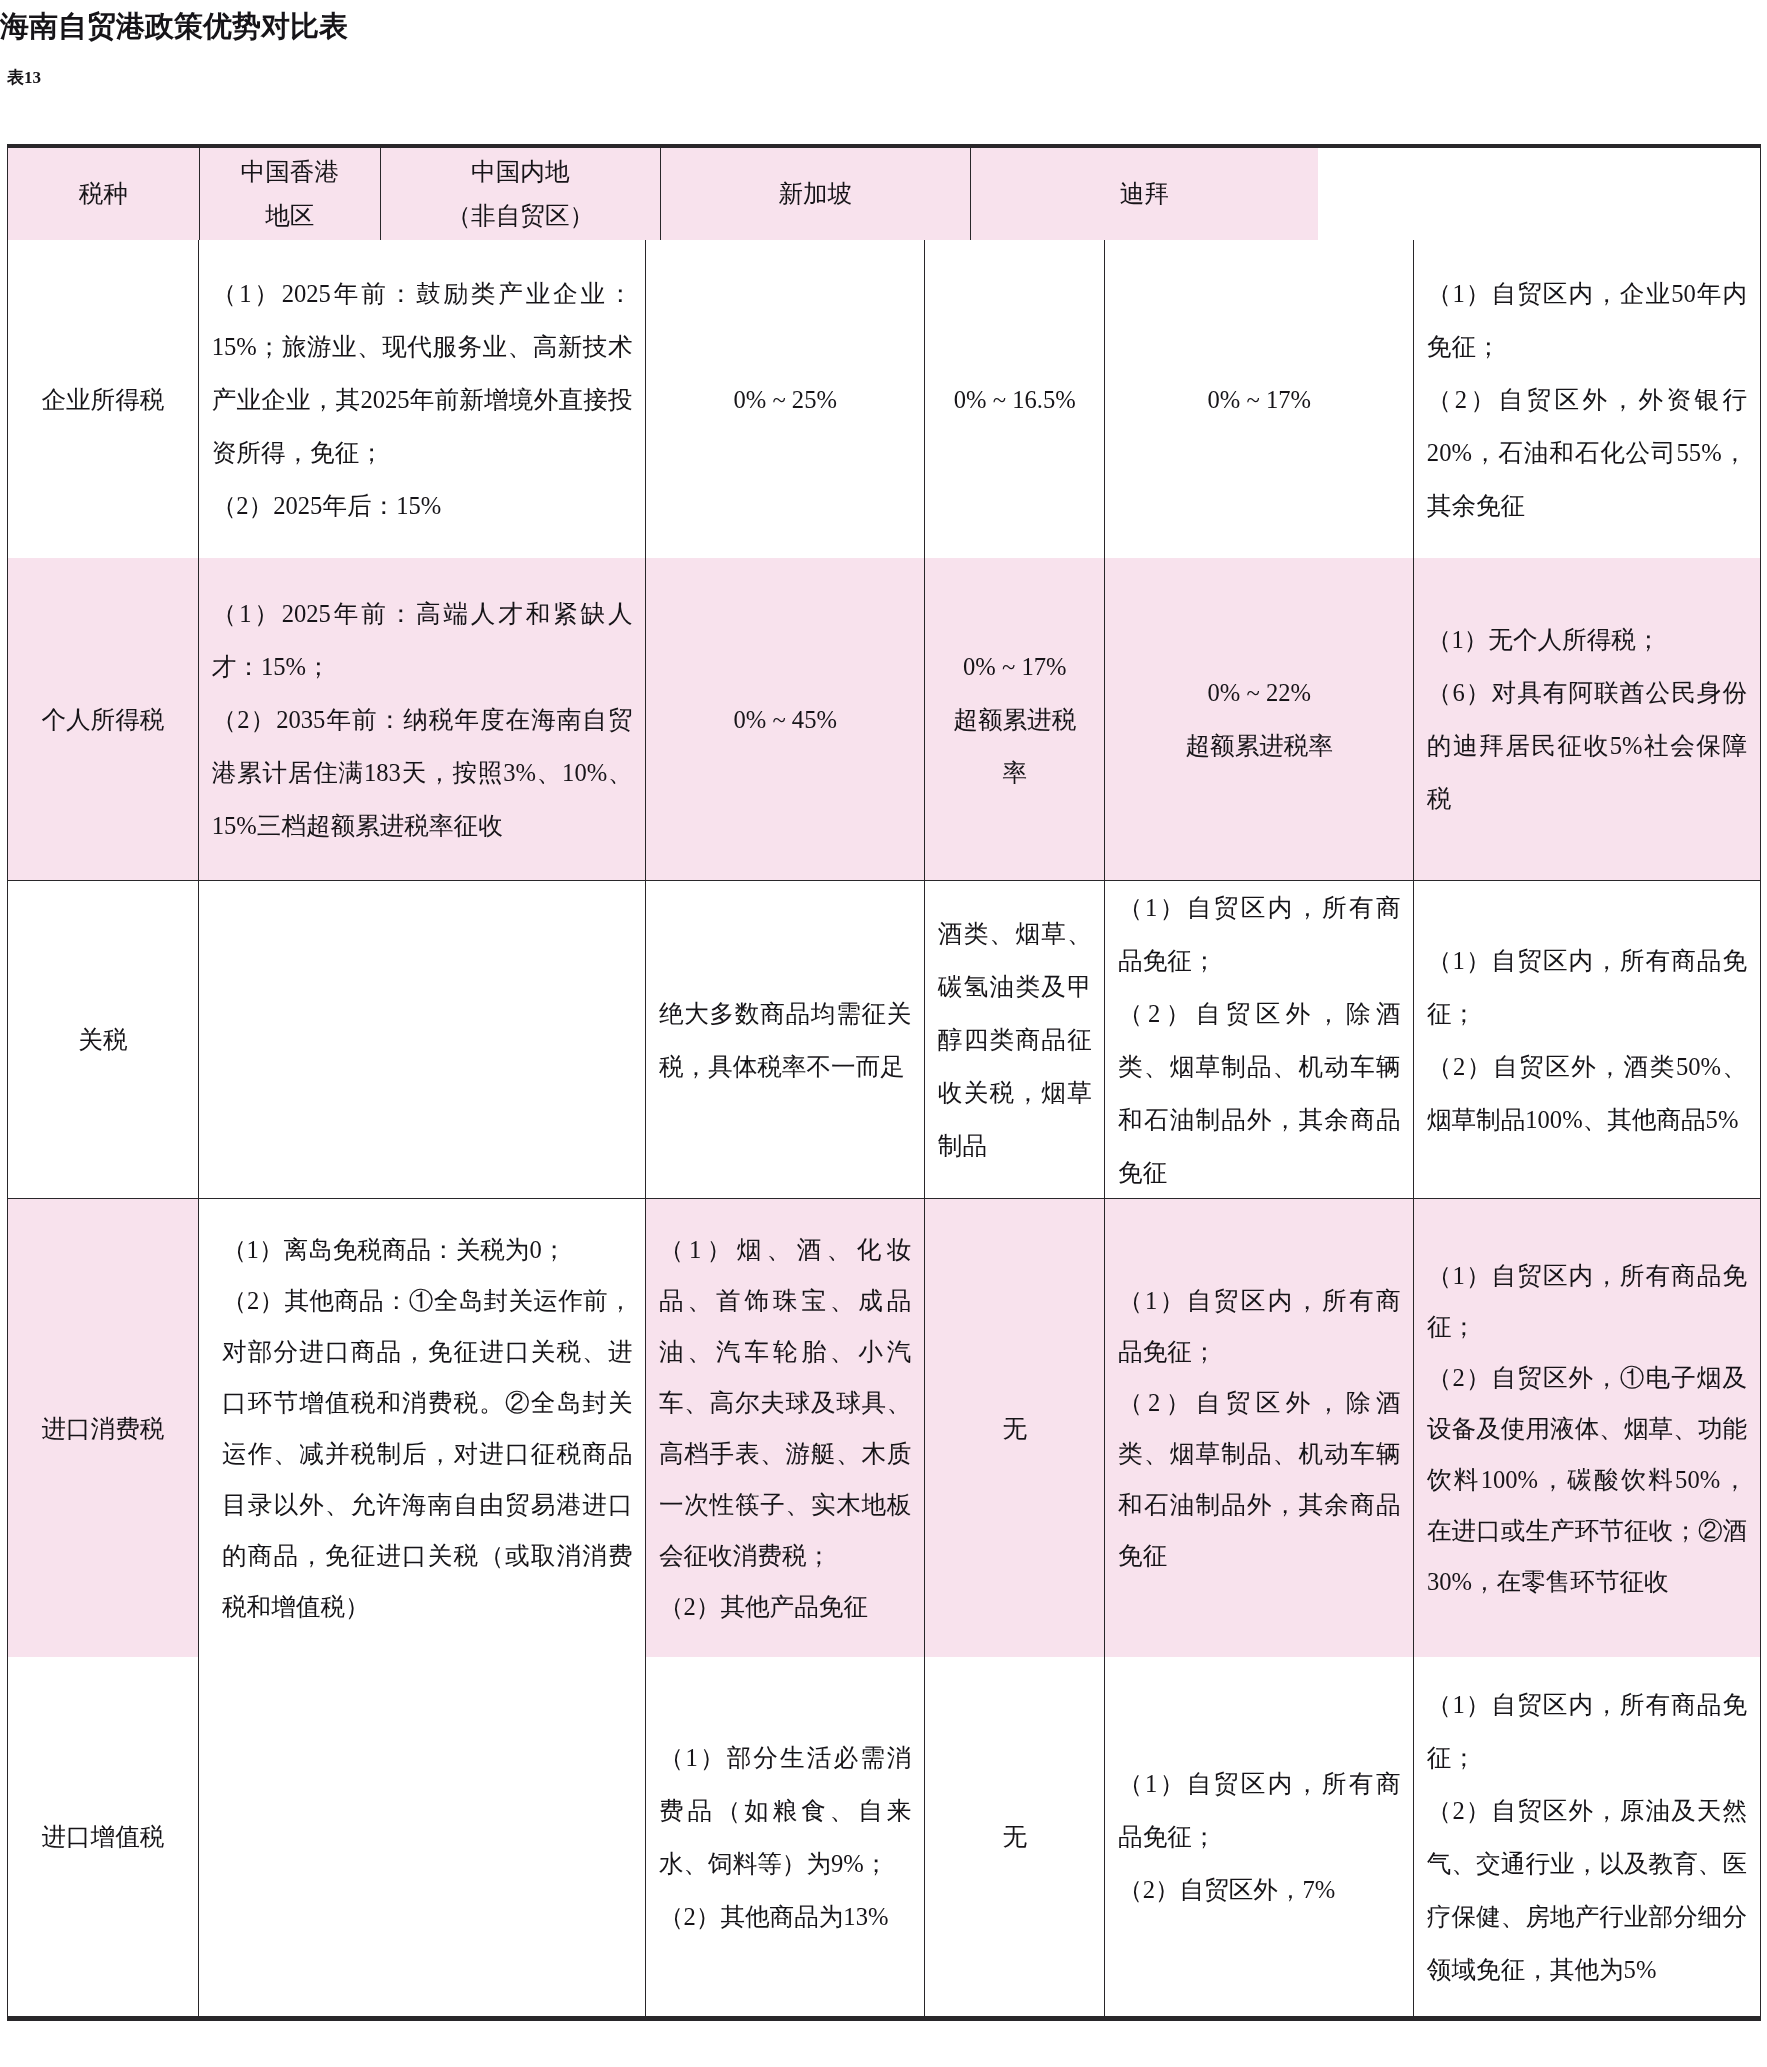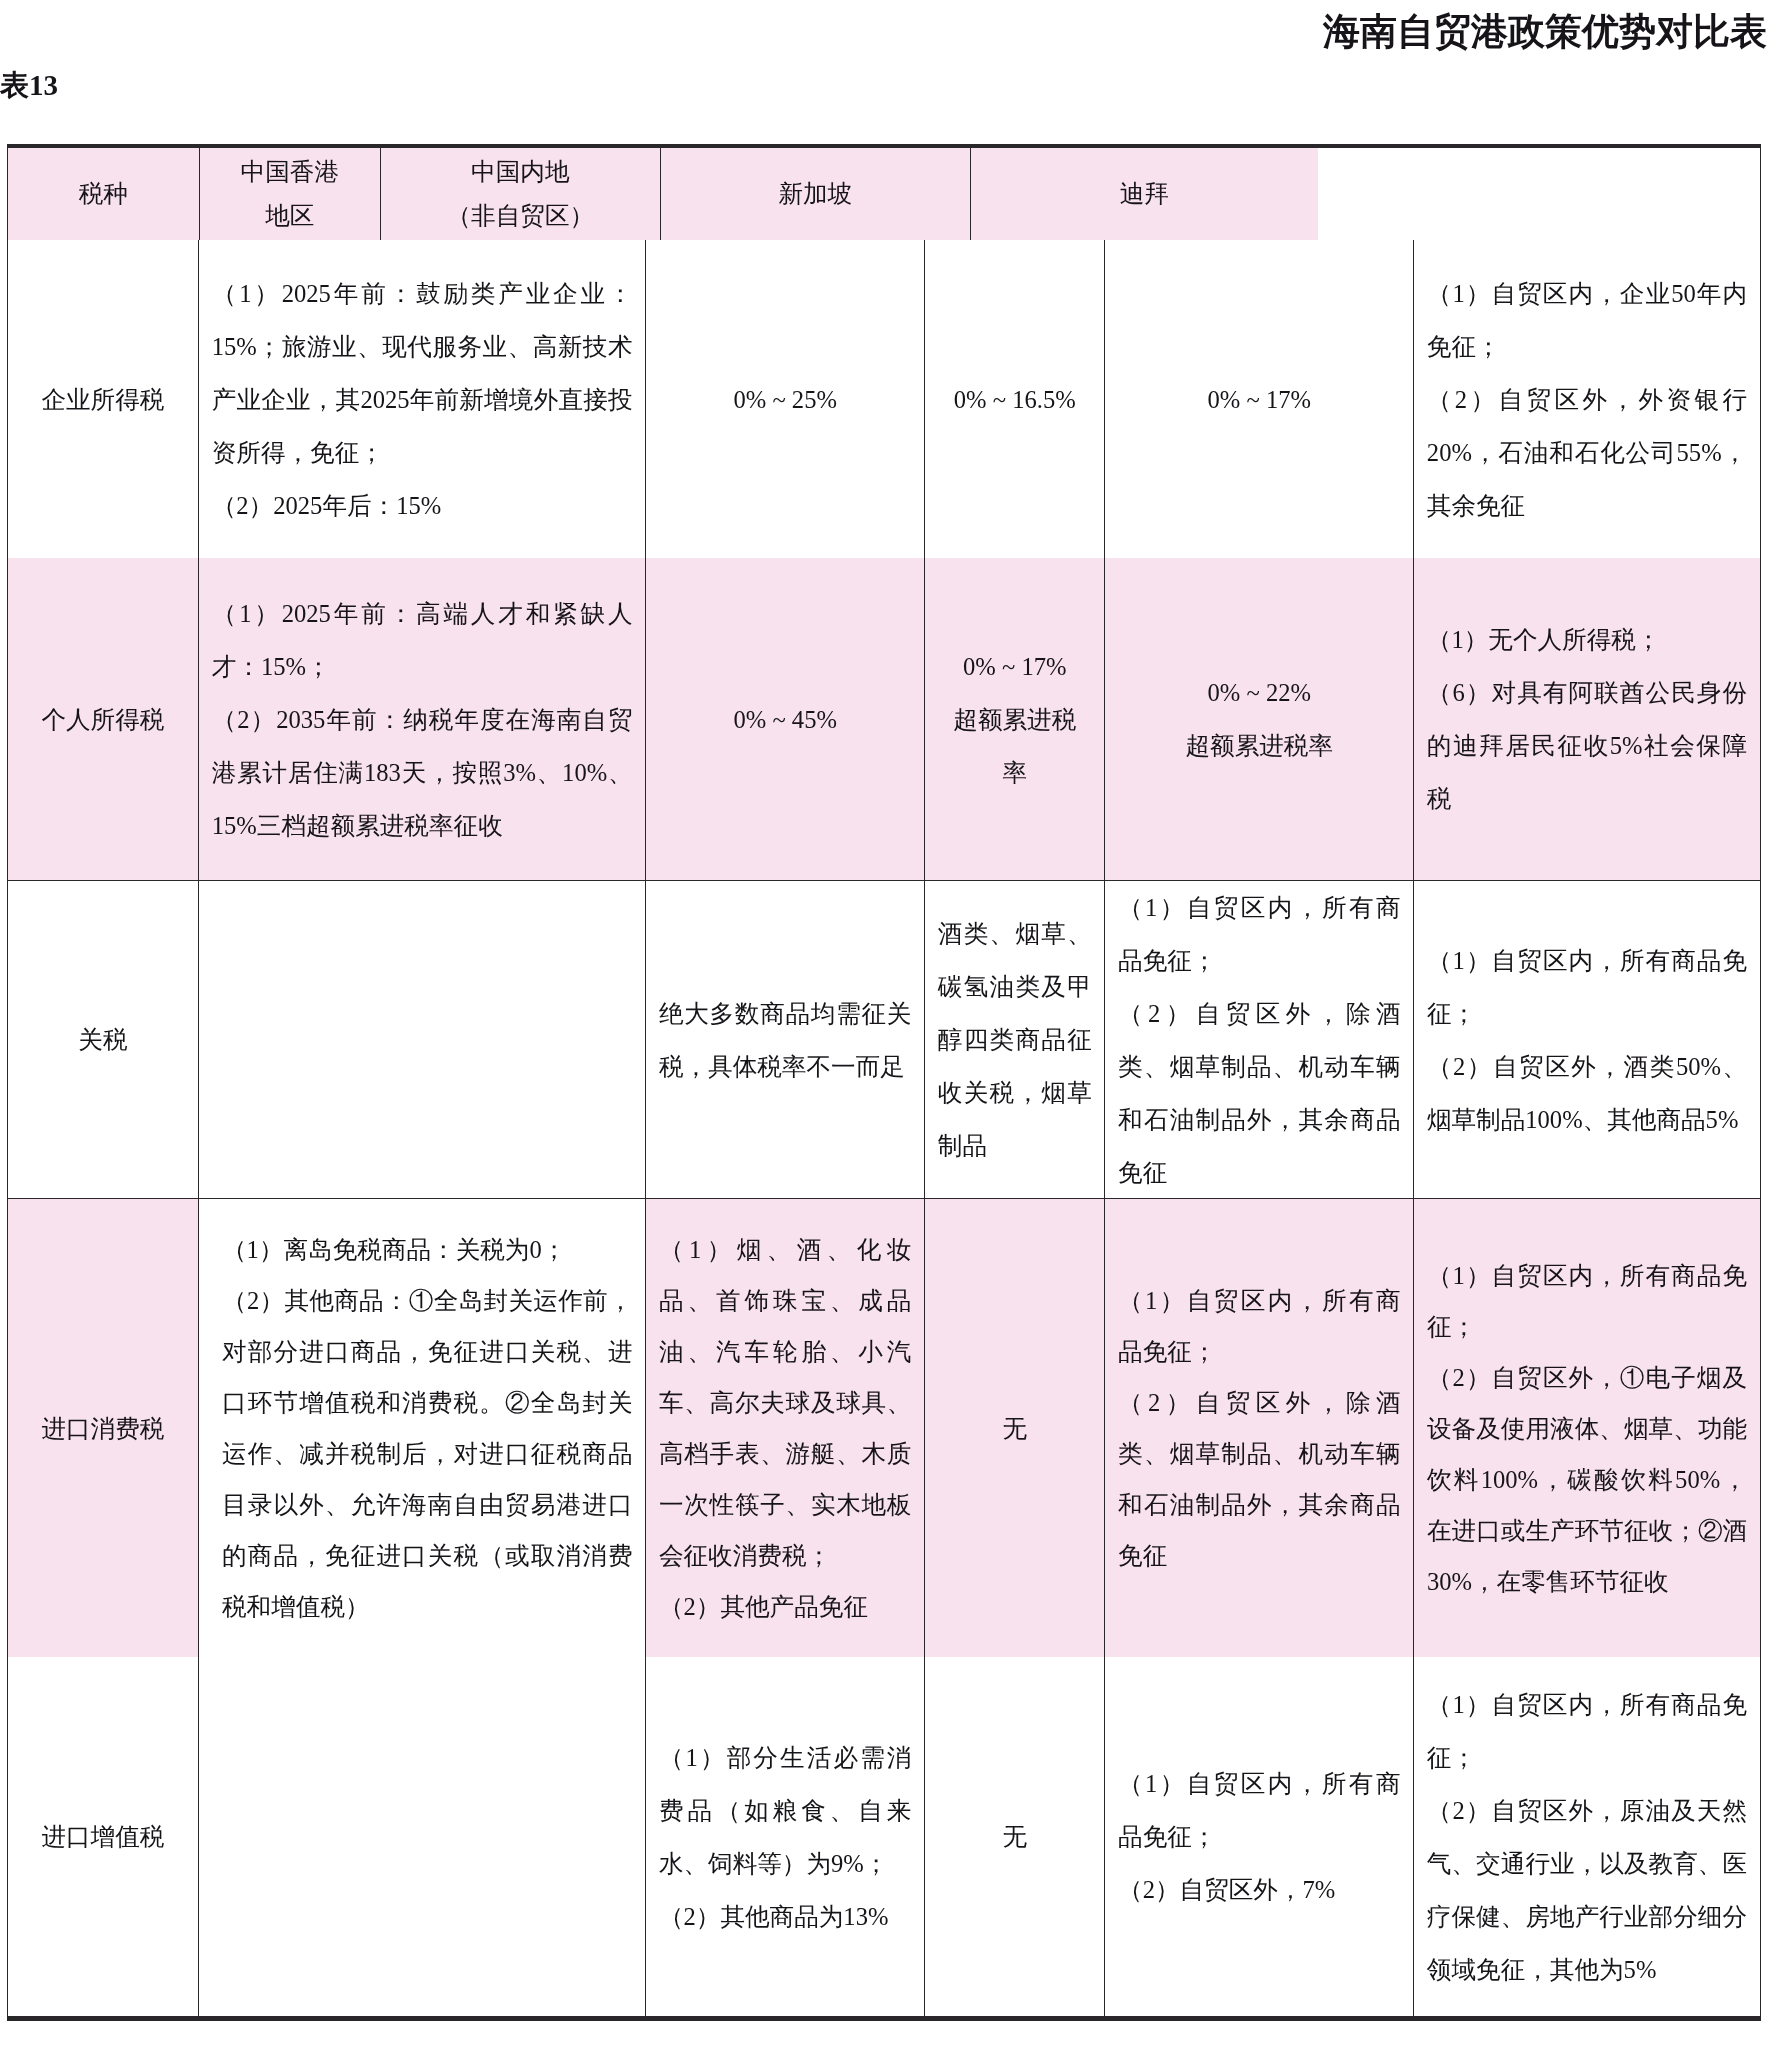--- a/index.html
+++ b/index.html
@@ -10,25 +10,25 @@
   }
   *{box-sizing:border-box;margin:0;padding:0}
   html,body{background:var(--bg);}
   body{
     width:1767px;height:2067px;position:relative;
     font-family:"Liberation Serif","DejaVu Serif",serif;
     color:var(--text);
   }
   .title{
     position:absolute;top:6.8px;left:0;width:100%;
-    text-align:right;font-size:37px;font-weight:bold;
+    text-align:left;font-size:29px;font-weight:bold;
   }
   .table-label{
-    position:absolute;top:66px;left:0;
-    font-size:29px;font-weight:bold;
+    position:absolute;top:66px;left:7px;
+    font-size:17px;font-weight:bold;
   }
   .table{
     position:absolute;left:6.8px;top:144px;width:1754px;
     border-top:4.2px solid var(--line);
     border-bottom:5.1px solid var(--line);
     border-left:1.7px solid var(--line);
     border-right:1.7px solid var(--line);
   }
   .row{display:flex;width:100%;}
   .cell{

